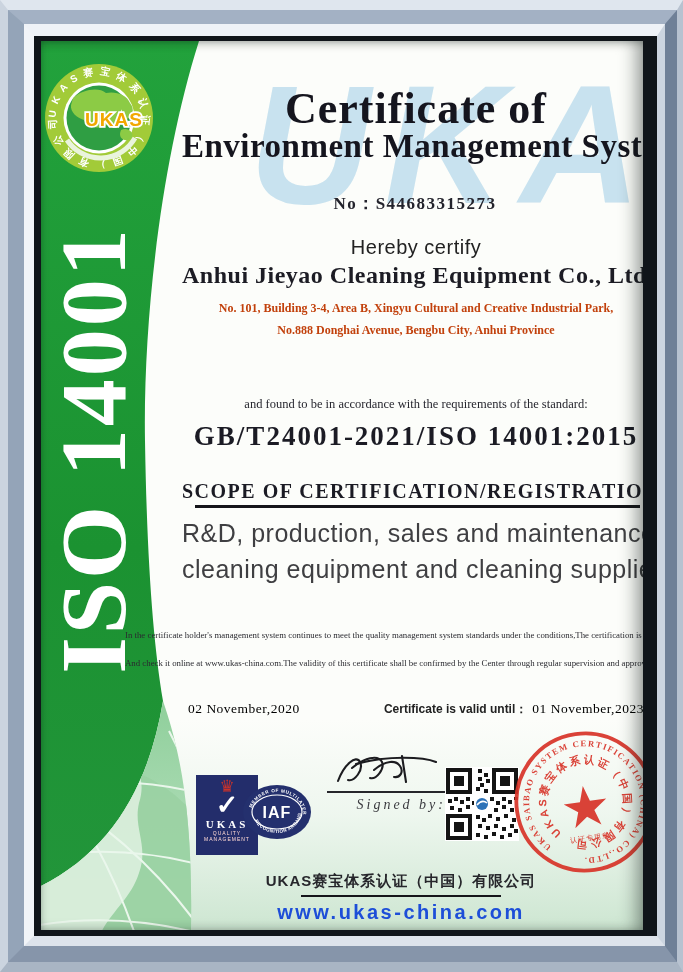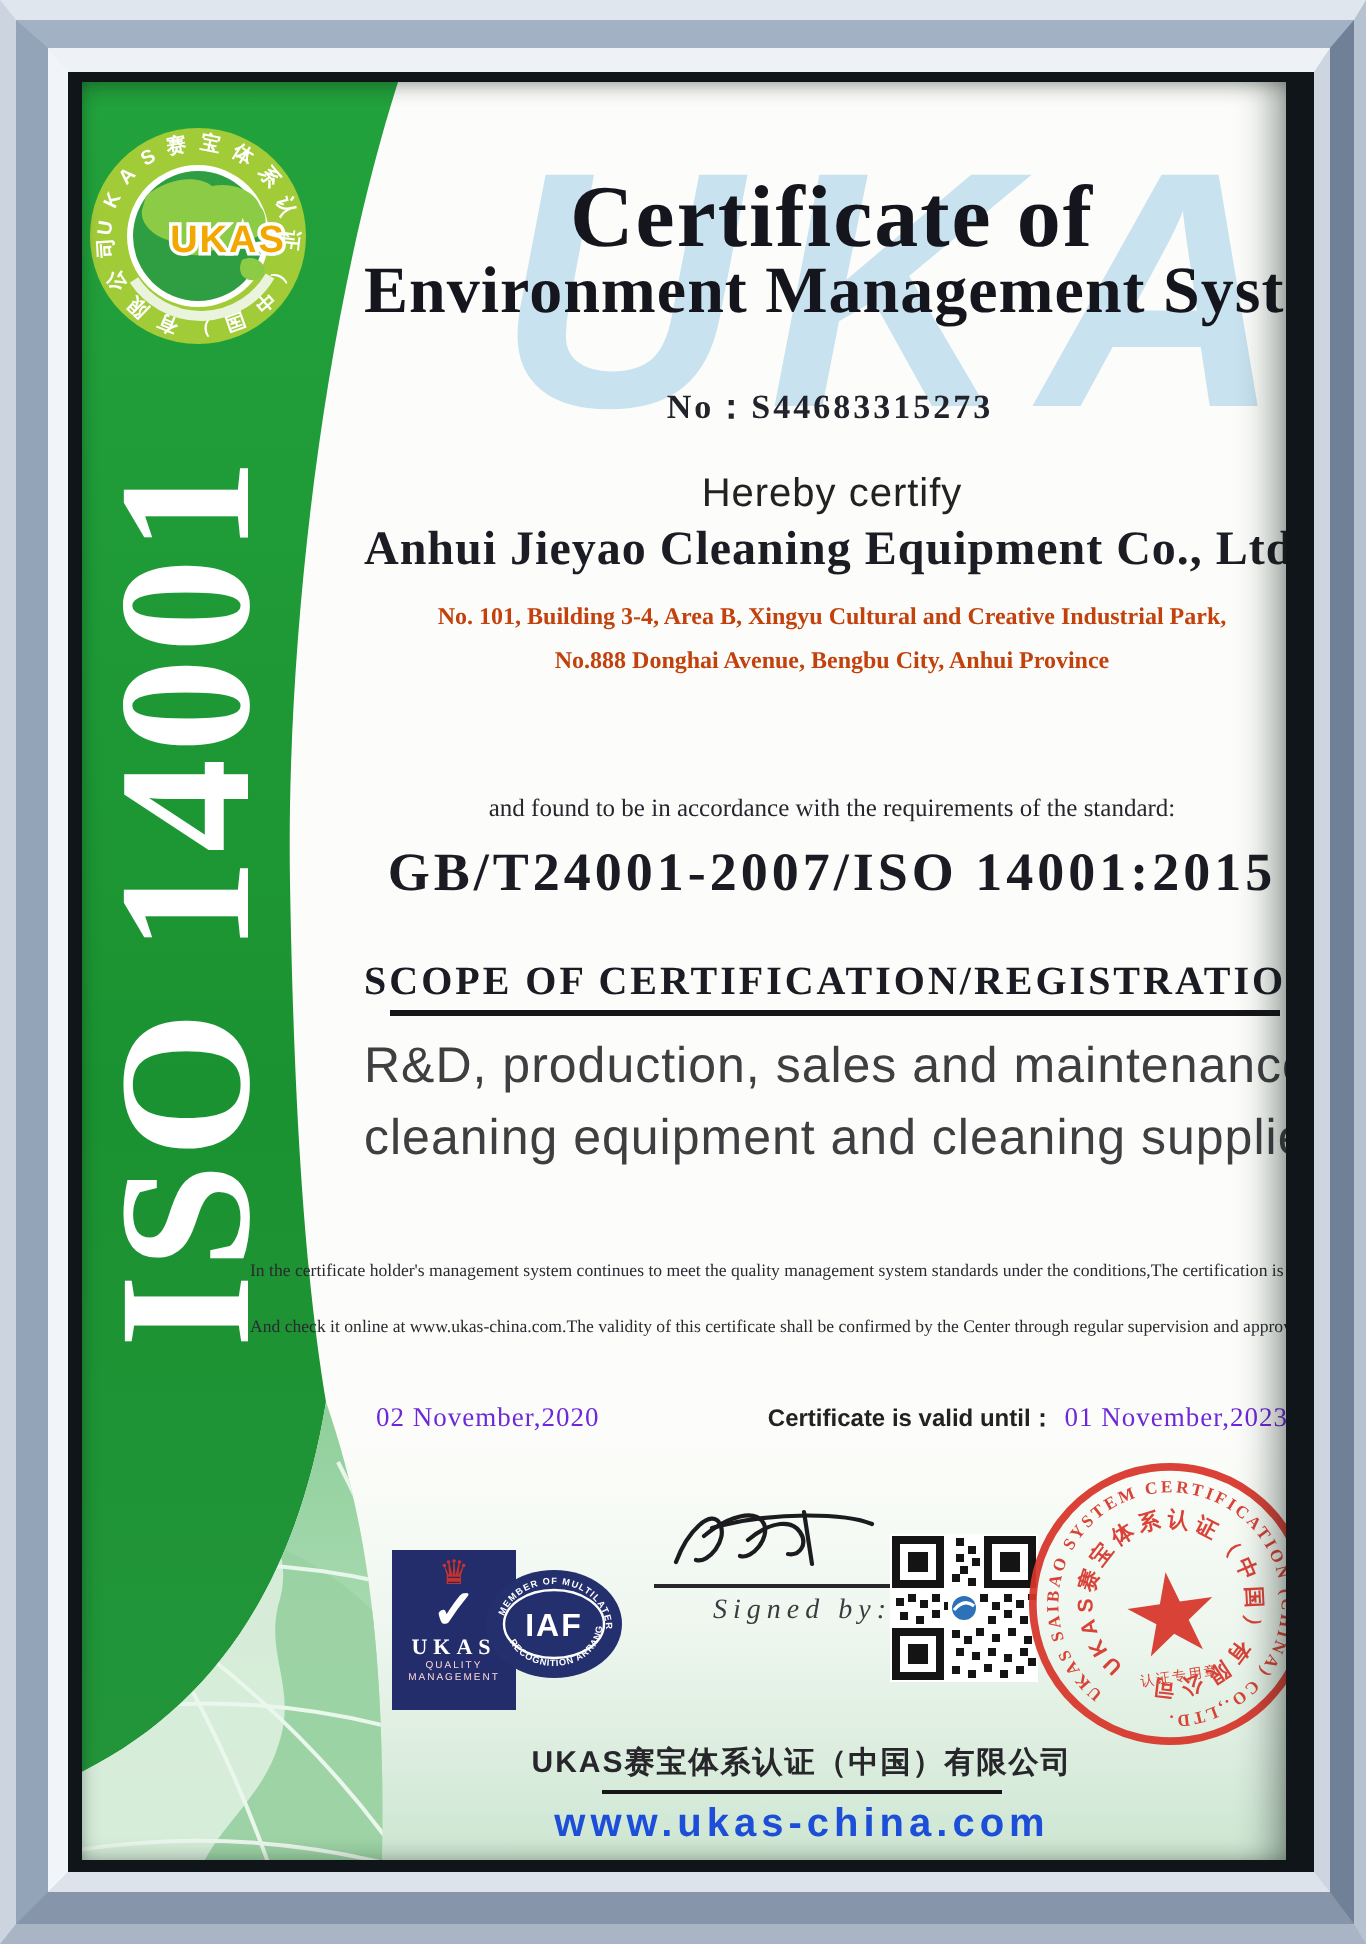--- a/index.html
+++ b/index.html
@@ -57,21 +57,21 @@
   .sc1{top:478px;} .sc2{top:514px;}
 
   .fp{position:absolute;font-size:8.8px;color:#2a2a30;white-space:nowrap;z-index:2;}
   .fp1{left:84px;top:589px;width:660px;text-align:left;}
   .fp2{left:84px;top:617px;width:520px;text-align:center;}
 
   .dates{position:absolute;left:141px;top:660px;width:468px;display:flex;
       justify-content:space-between;align-items:baseline;z-index:2;padding:0 6px 0 6px;}
   .date-group{display:flex;align-items:baseline;gap:5px;white-space:nowrap;}
   .date-label{font-size:12px;font-weight:bold;color:#222;}
-  .date-value{font-size:13.5px;color:#6d28d9;letter-spacing:.5px;}
+  .date-value{font-size:13.5px;color:#000000;letter-spacing:.5px;}
 
   
   .ukas-badge{position:absolute;left:155px;top:734px;width:62px;height:80px;background:#232d6b;z-index:3;
       display:flex;flex-direction:column;align-items:center;justify-content:flex-start;padding-top:3px;}
   .crown{font-size:17px;line-height:17px;color:#c8322b;}
   .check{font-size:27px;line-height:24px;font-weight:bold;color:#ffffff;margin-top:-2px;}
   .ukas-name{font-size:11px;font-weight:bold;letter-spacing:3px;color:#fff;margin-top:1px;}
   .ukas-sub{font-size:5px;letter-spacing:1px;color:#ffd9d4;line-height:6px;}
   .iaf-badge{position:absolute;left:200px;top:742px;z-index:3;}
   .sig-block{position:absolute;left:285px;top:708px;width:120px;z-index:3;text-align:right;font-style:italic;}
@@ -149,21 +149,21 @@
         <div class="abs t1 serif">Certificate of</div>
         <div class="abs t2 serif">Environment Management System</div>
         <div class="abs cert-no serif">
           <span>No：</span><span>S44683315273</span>
         </div>
         <div class="abs hereby sans">Hereby certify</div>
         <div class="abs company serif">Anhui Jieyao Cleaning Equipment Co., Ltd.</div>
         <div class="abs addr addr1 serif">No. 101, Building 3-4, Area B, Xingyu Cultural and Creative Industrial Park,</div>
         <div class="abs addr addr2 serif">No.888 Donghai Avenue, Bengbu City, Anhui Province</div>
         <div class="abs assessed as2 serif">and found to be in accordance with the requirements of the standard:</div>
-        <div class="abs standard serif">GB/T24001-2007/ISO 14001:2015</div>
+        <div class="abs standard serif">GB/T24001-2021/ISO 14001:2015</div>
         <div class="abs scope-h serif">SCOPE OF CERTIFICATION/REGISTRATION</div>
         <div class="scope-line"></div>
         <div class="abs scope-t sc1 sans">R&amp;D, production, sales and maintenance of</div>
         <div class="abs scope-t sc2 sans">cleaning equipment and cleaning supplies.</div>
       </div>
 
       <div class="fp fp1 serif">In the certificate holder's management system continues to meet the quality management system standards under the conditions,The certification is valid for three years.</div>
       <div class="fp fp2 serif">And check it online at www.ukas-china.com.The validity of this certificate shall be confirmed by the Center through regular supervision and approval.</div>
 
       <div class="dates">

